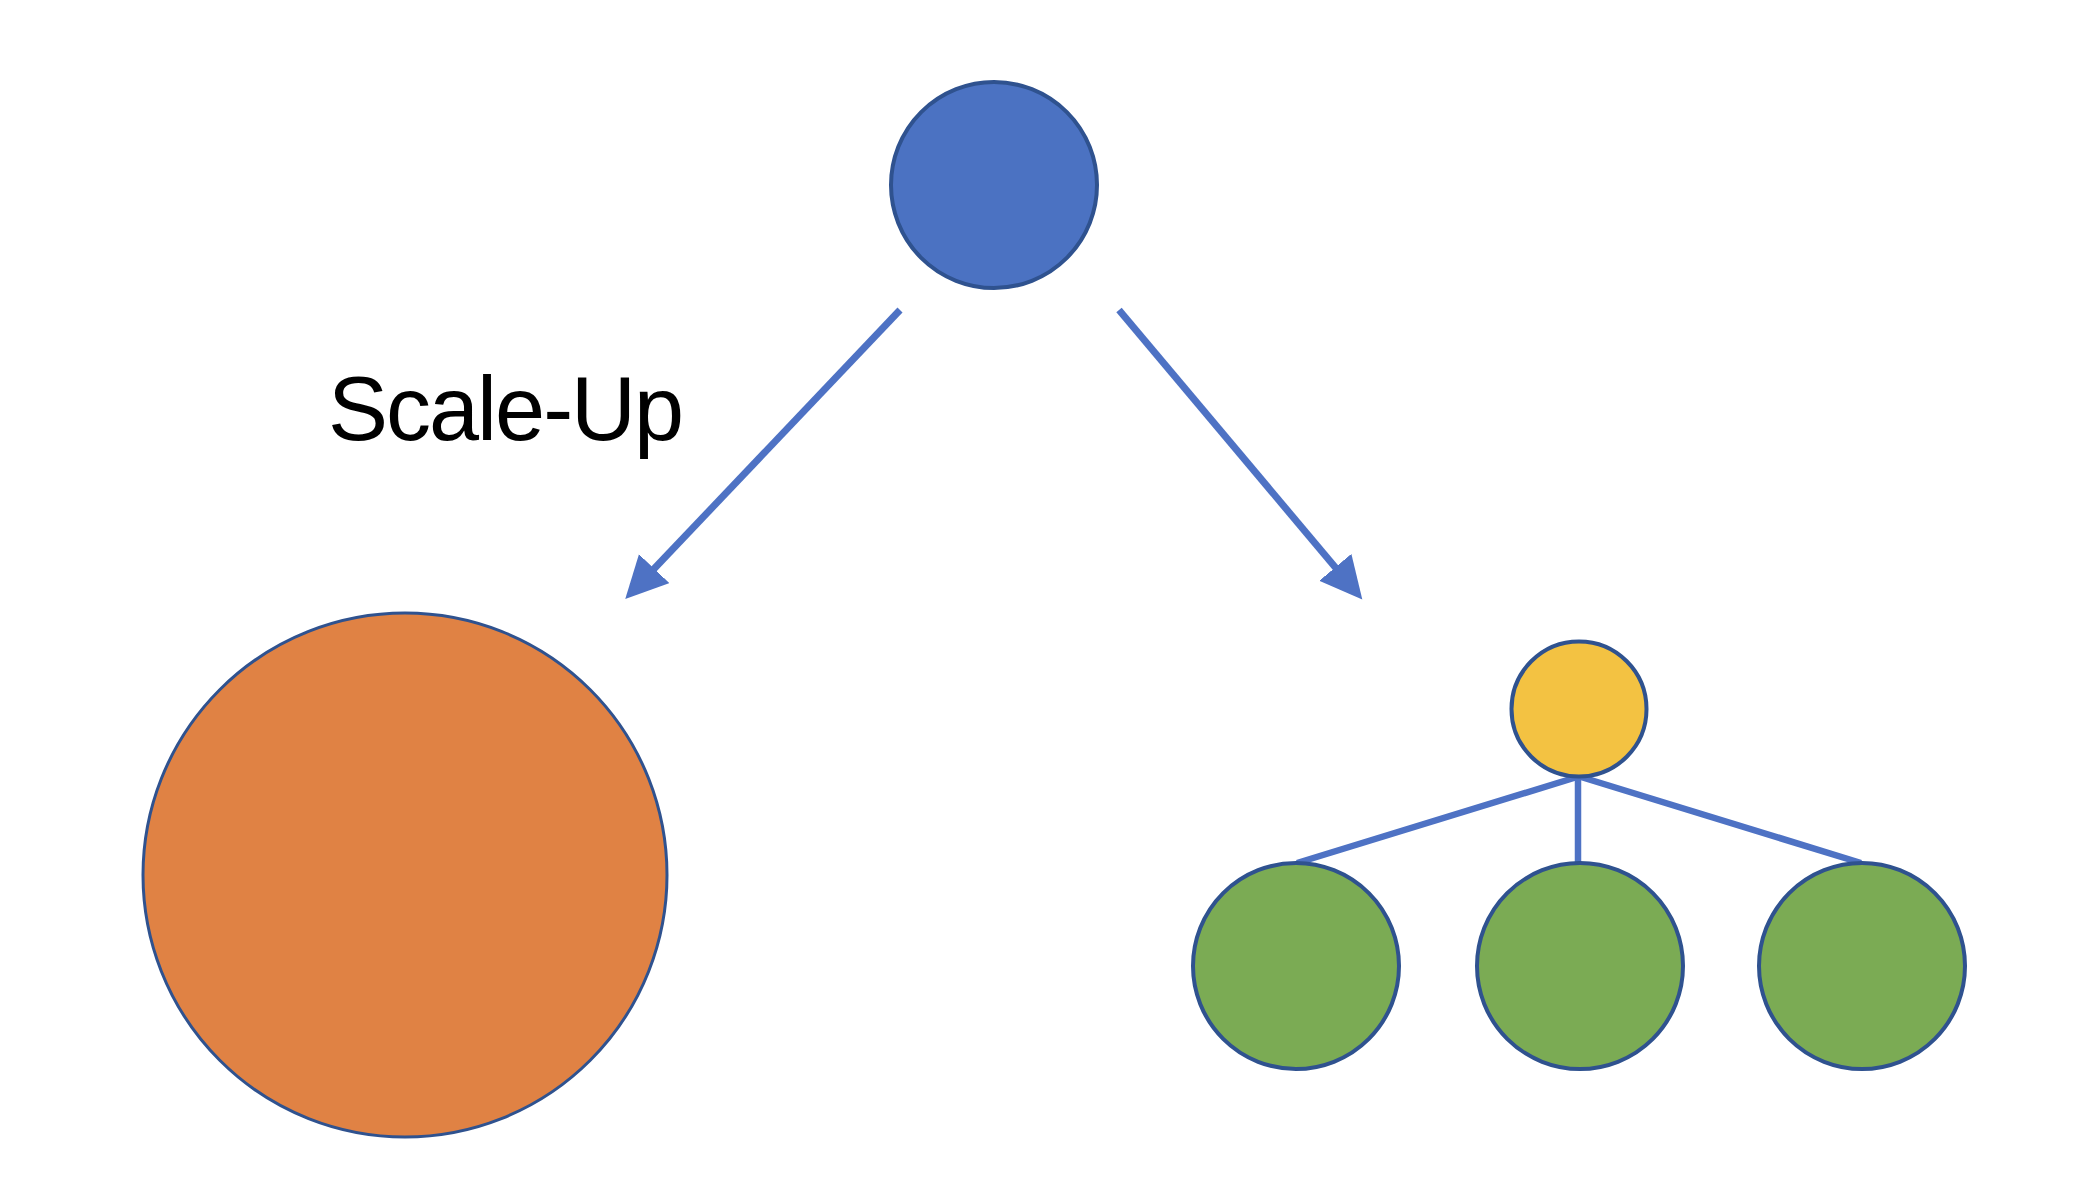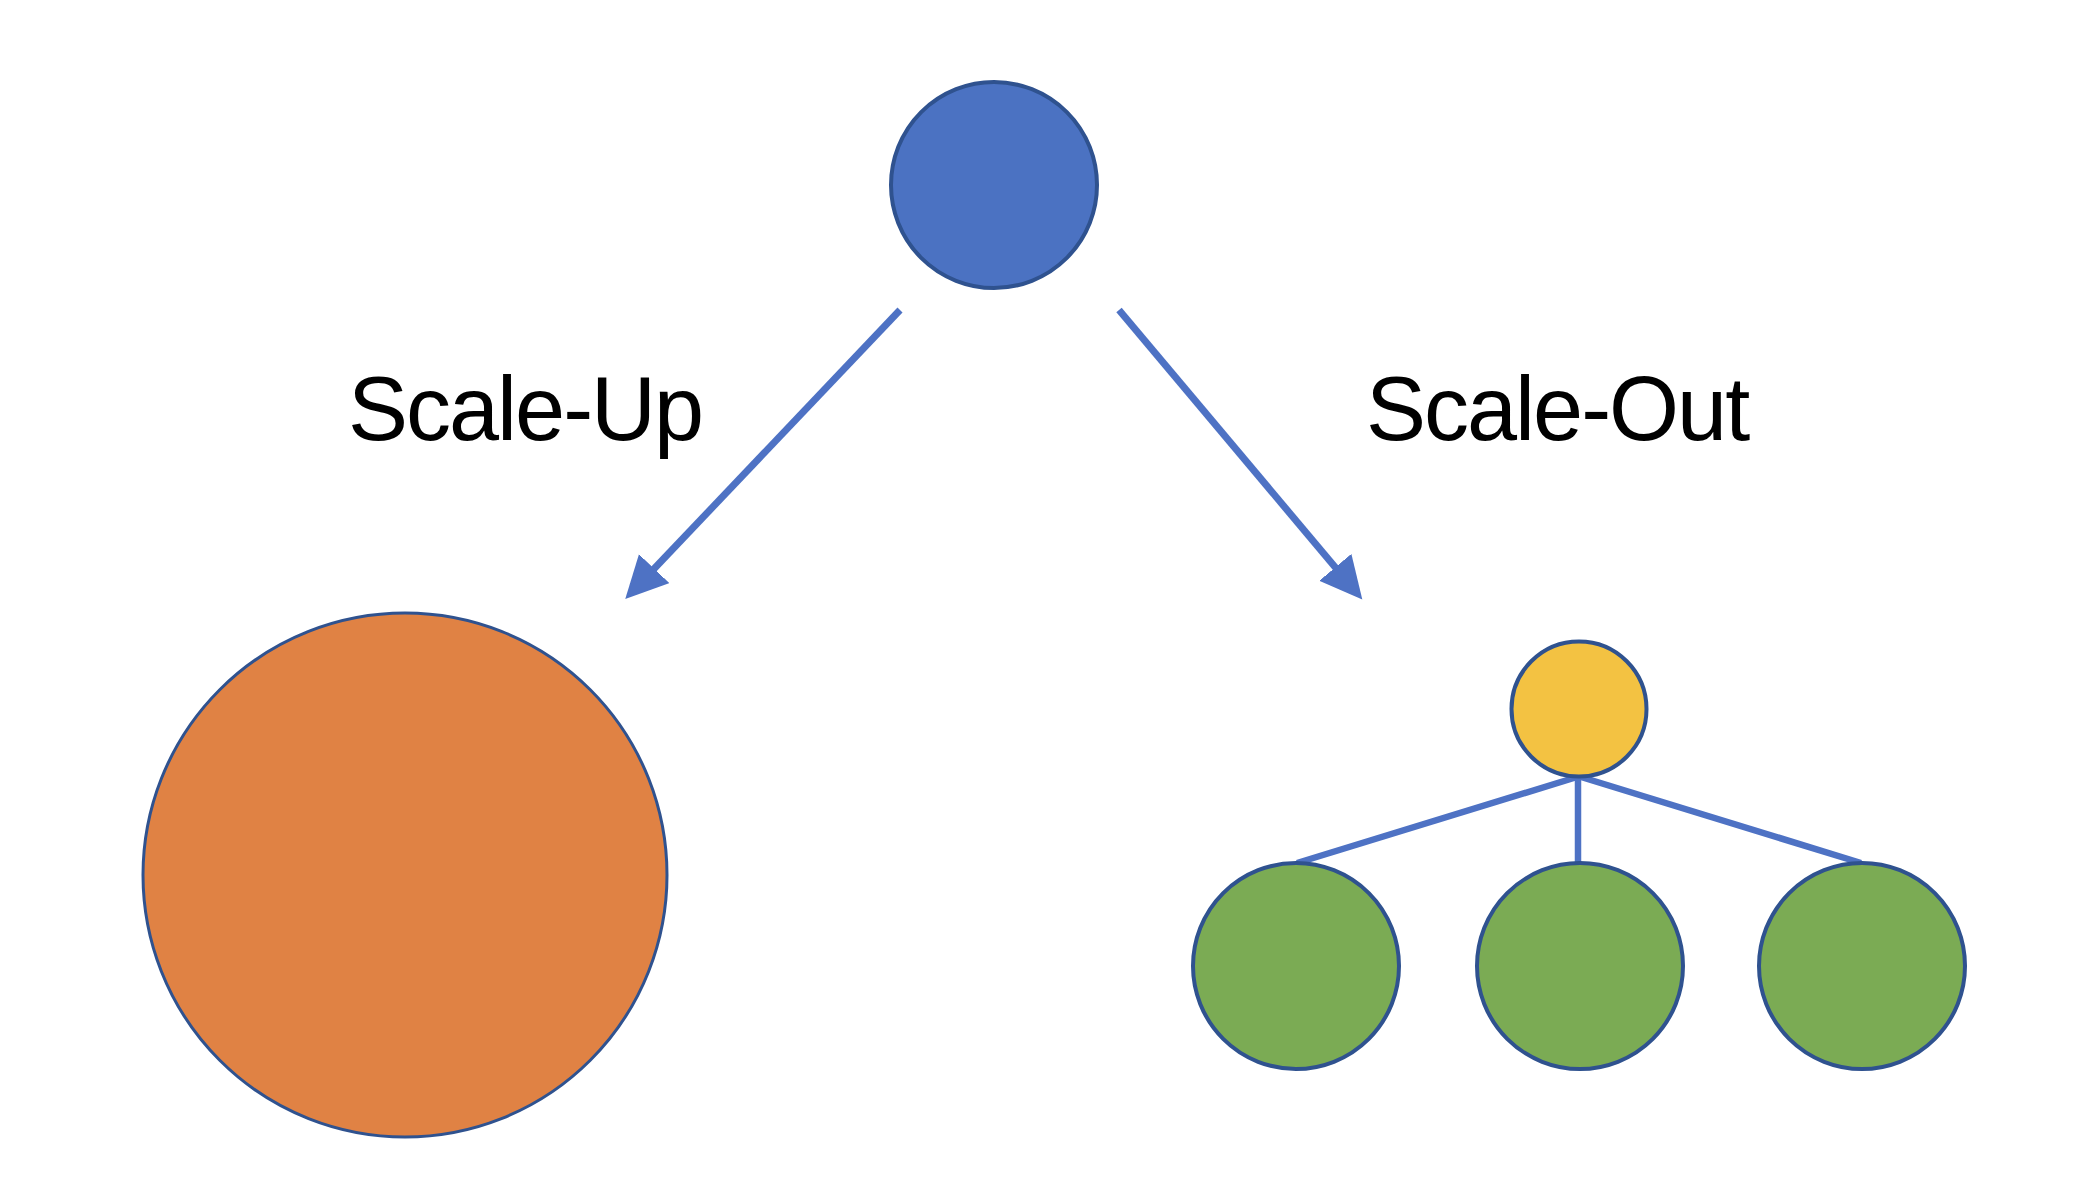--- a/index.html
+++ b/index.html
@@ -42,21 +42,20 @@
   .arrowhead-shape {
     fill: #4e72c4;
   }
   .diagram-label {
     position: absolute;
     color: #000000;
     font-size: 90px;
     letter-spacing: -2px;
     line-height: 1.1;
     white-space: nowrap;
-    margin-left: 20px;
   }
   .label-scale-up {
     left: 328px;
     top: 360px;
   }
   .label-scale-out {
     left: 1346px;
     top: 360px;
   }
 </style>
@@ -86,15 +85,14 @@
 
     <circle class="node" cx="1579" cy="709" r="67.5" fill="#f3c242"></circle>
 
     <circle class="node" cx="1296" cy="966" r="103" fill="#7bab54"></circle>
     <circle class="node" cx="1580" cy="966" r="103" fill="#7bab54"></circle>
     <circle class="node" cx="1862" cy="966" r="103" fill="#7bab54"></circle>
   </svg>
 
   <div class="diagram-label label-scale-up">Scale-Up</div>
 
-  <div class="diagram-label label-scale-out">Scale-Out</div>
 
 </div>
 
 </body></html>

